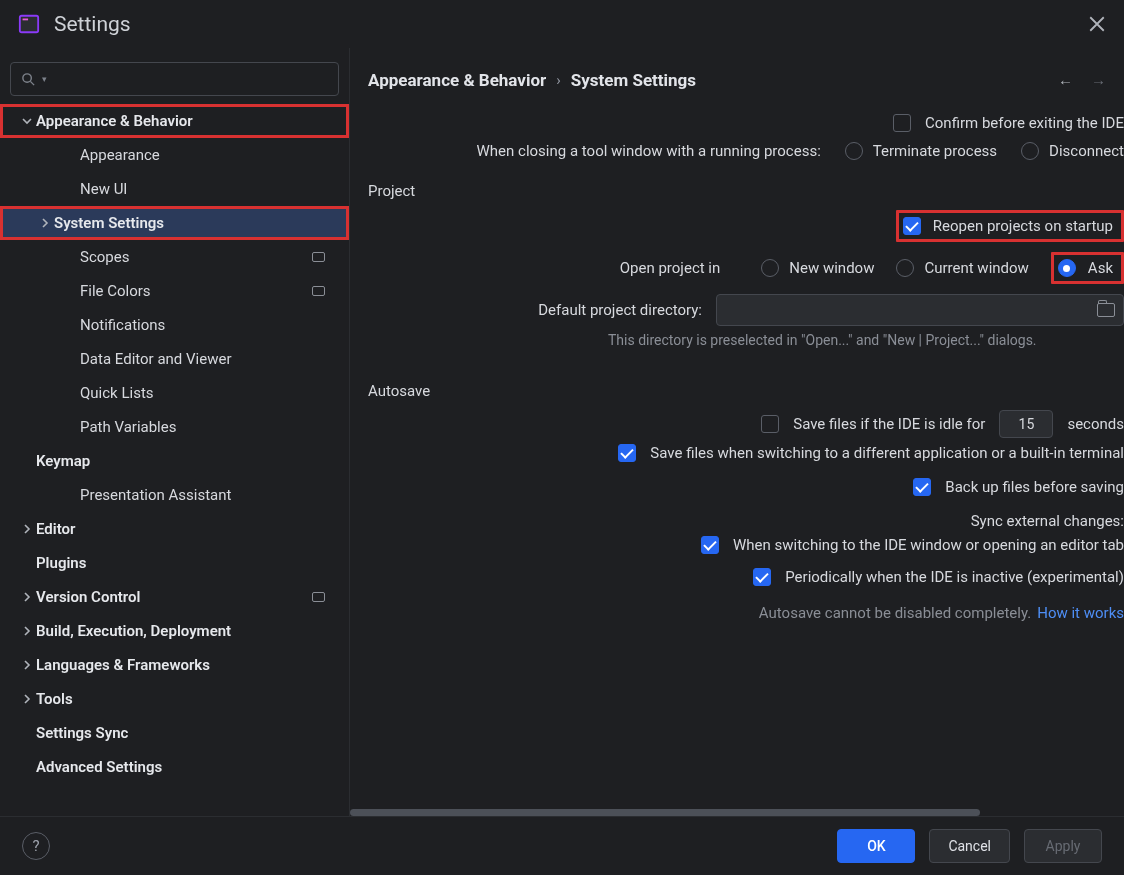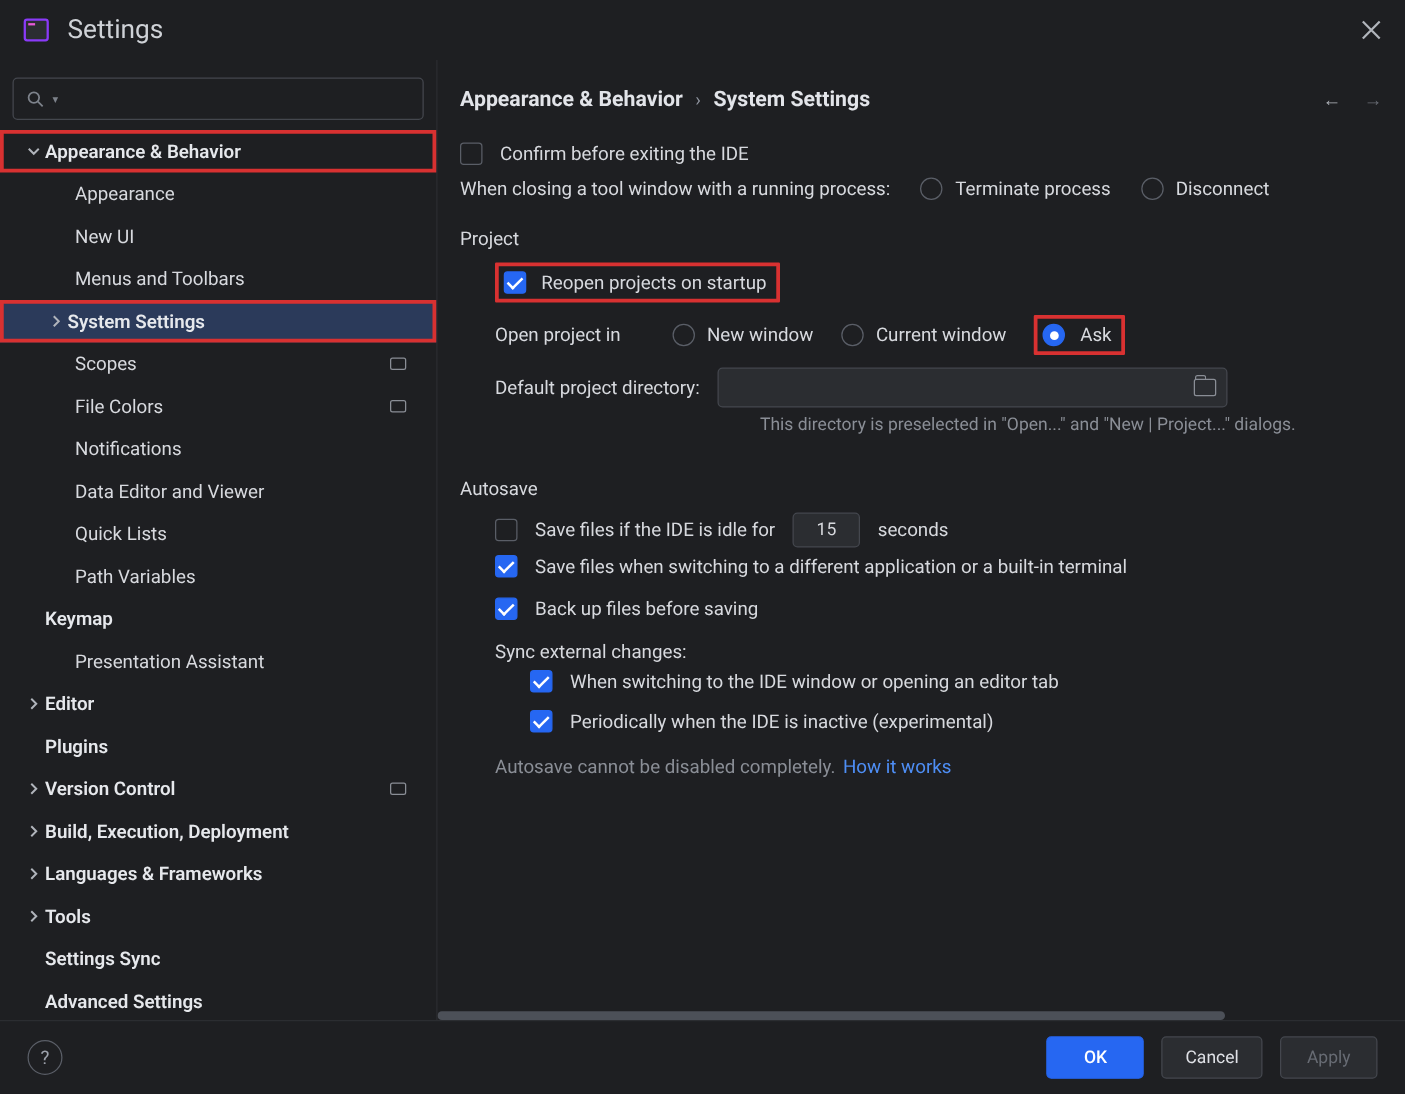--- a/index.html
+++ b/index.html
@@ -14,40 +14,40 @@
   .sidebar { width:350px; border-right:1px solid #2b2d31; display:flex; flex-direction:column; }
   .search-wrap { padding:14px 10px 8px 10px; }
   .search-box { display:flex; align-items:center; height:34px; border:1px solid #44474e; border-radius:4px; padding:0 10px; gap:6px; }
   .search-box svg { width:15px; height:15px; color:#7d828b; }
   .search-input { flex:1; background:transparent; border:none; outline:none; color:#e2e4e9; font-size:14px; }
   .tree { flex:1; overflow-y:auto; padding-bottom:6px; }
   .tree-item { display:flex; align-items:center; height:34px; cursor:pointer; font-size:15px; }
   .tree-item .chevron { width:10px; display:inline-flex; margin-right:4px; color:#b0b4bb; }
   .tree-item .chevron.blank { visibility:hidden; }
   .indent0 { padding-left:22px; font-weight:600; color:#e6e8ec; }
-  .indent1 { padding-left:60px; color:#d7d9de; font-weight:400; }
+  .indent1 { padding-left:80px; color:#d7d9de; font-weight:400; }
   .indent1.bold { font-weight:600; color:#e6e8ec; padding-left:40px; }
   .indent1.bold .chevron { }
   .tree-item.selected { background:#2b3a5a; }
   .highlight-red { outline:3px solid #d83131; outline-offset:-3px; }
   .meta-icon { margin-left:auto; margin-right:24px; width:13px; height:10px; border:1.5px solid #8a8e96; border-radius:2px; }
   
   .tree::-webkit-scrollbar { width:6px; }
   .tree::-webkit-scrollbar-thumb { background:#45484f; border-radius:3px; }
   
   .main { flex:1; display:flex; flex-direction:column; overflow:hidden; position:relative; }
   .crumb-row { display:flex; align-items:center; justify-content:space-between; padding:22px 18px 12px 18px; }
   .crumbs { display:flex; align-items:center; gap:10px; font-size:17px; }
   .crumb-root { font-weight:700; }
   .crumb-sep { color:#9095a0; font-size:15px; }
   .crumb-leaf { font-weight:700; }
   .nav-arrows { display:flex; gap:18px; color:#686c74; }
   .nav-arrows .enabled { color:#b0b4bb; cursor:pointer; }
   .content { flex:1; overflow:auto; padding:6px 0 14px 18px; }
-  .row { display:flex; align-items:center; gap:14px; margin:6px 0; }
+  .row { display:flex; align-items:center; gap:14px; margin:6px 0;justify-content:flex-end; }
   .row.indent { padding-left:28px; }
   .row.indent2 { padding-left:56px; }
   .checkbox, .radio { position:relative; width:18px; height:18px; border-radius:3px; border:1.5px solid #5a5e67; flex-shrink:0; display:flex; align-items:center; justify-content:center; }
   .checkbox.checked { background:#2667f2; border-color:#2667f2; }
   .checkbox.checked::after { content:""; width:10px; height:5px; border-left:2px solid #fff; border-bottom:2px solid #fff; transform:rotate(-45deg) translate(1px,-1px); }
   .radio { border-radius:50%; }
   .radio.checked { border-color:#2667f2; background:#2667f2; }
   .radio.checked::after { content:""; width:7px; height:7px; background:#fff; border-radius:50%; }
   .label { color:#d7d9de; }
   .dim { color:#8a8e96; }
@@ -108,23 +108,20 @@
             </svg>
           </span>
           <span>Appearance &amp; Behavior</span>
         </div>
         <div class="tree-item indent1">
           <span>Appearance</span>
         </div>
         <div class="tree-item indent1">
           <span>New UI</span>
         </div>
-        <div class="tree-item indent1">
-          <span>Menus and Toolbars</span>
-        </div>
         <div class="tree-item indent1 bold selected highlight-red">
           <span class="chevron">
             <svg width="10" height="10" viewBox="0 0 10 10">
               <path d="M3 1 L7 5 L3 9" stroke="currentColor" stroke-width="1.6" fill="none"></path>
             </svg>
           </span>
           <span>System Settings</span>
         </div>
         <div class="tree-item indent1">
           <span>Scopes</span>

